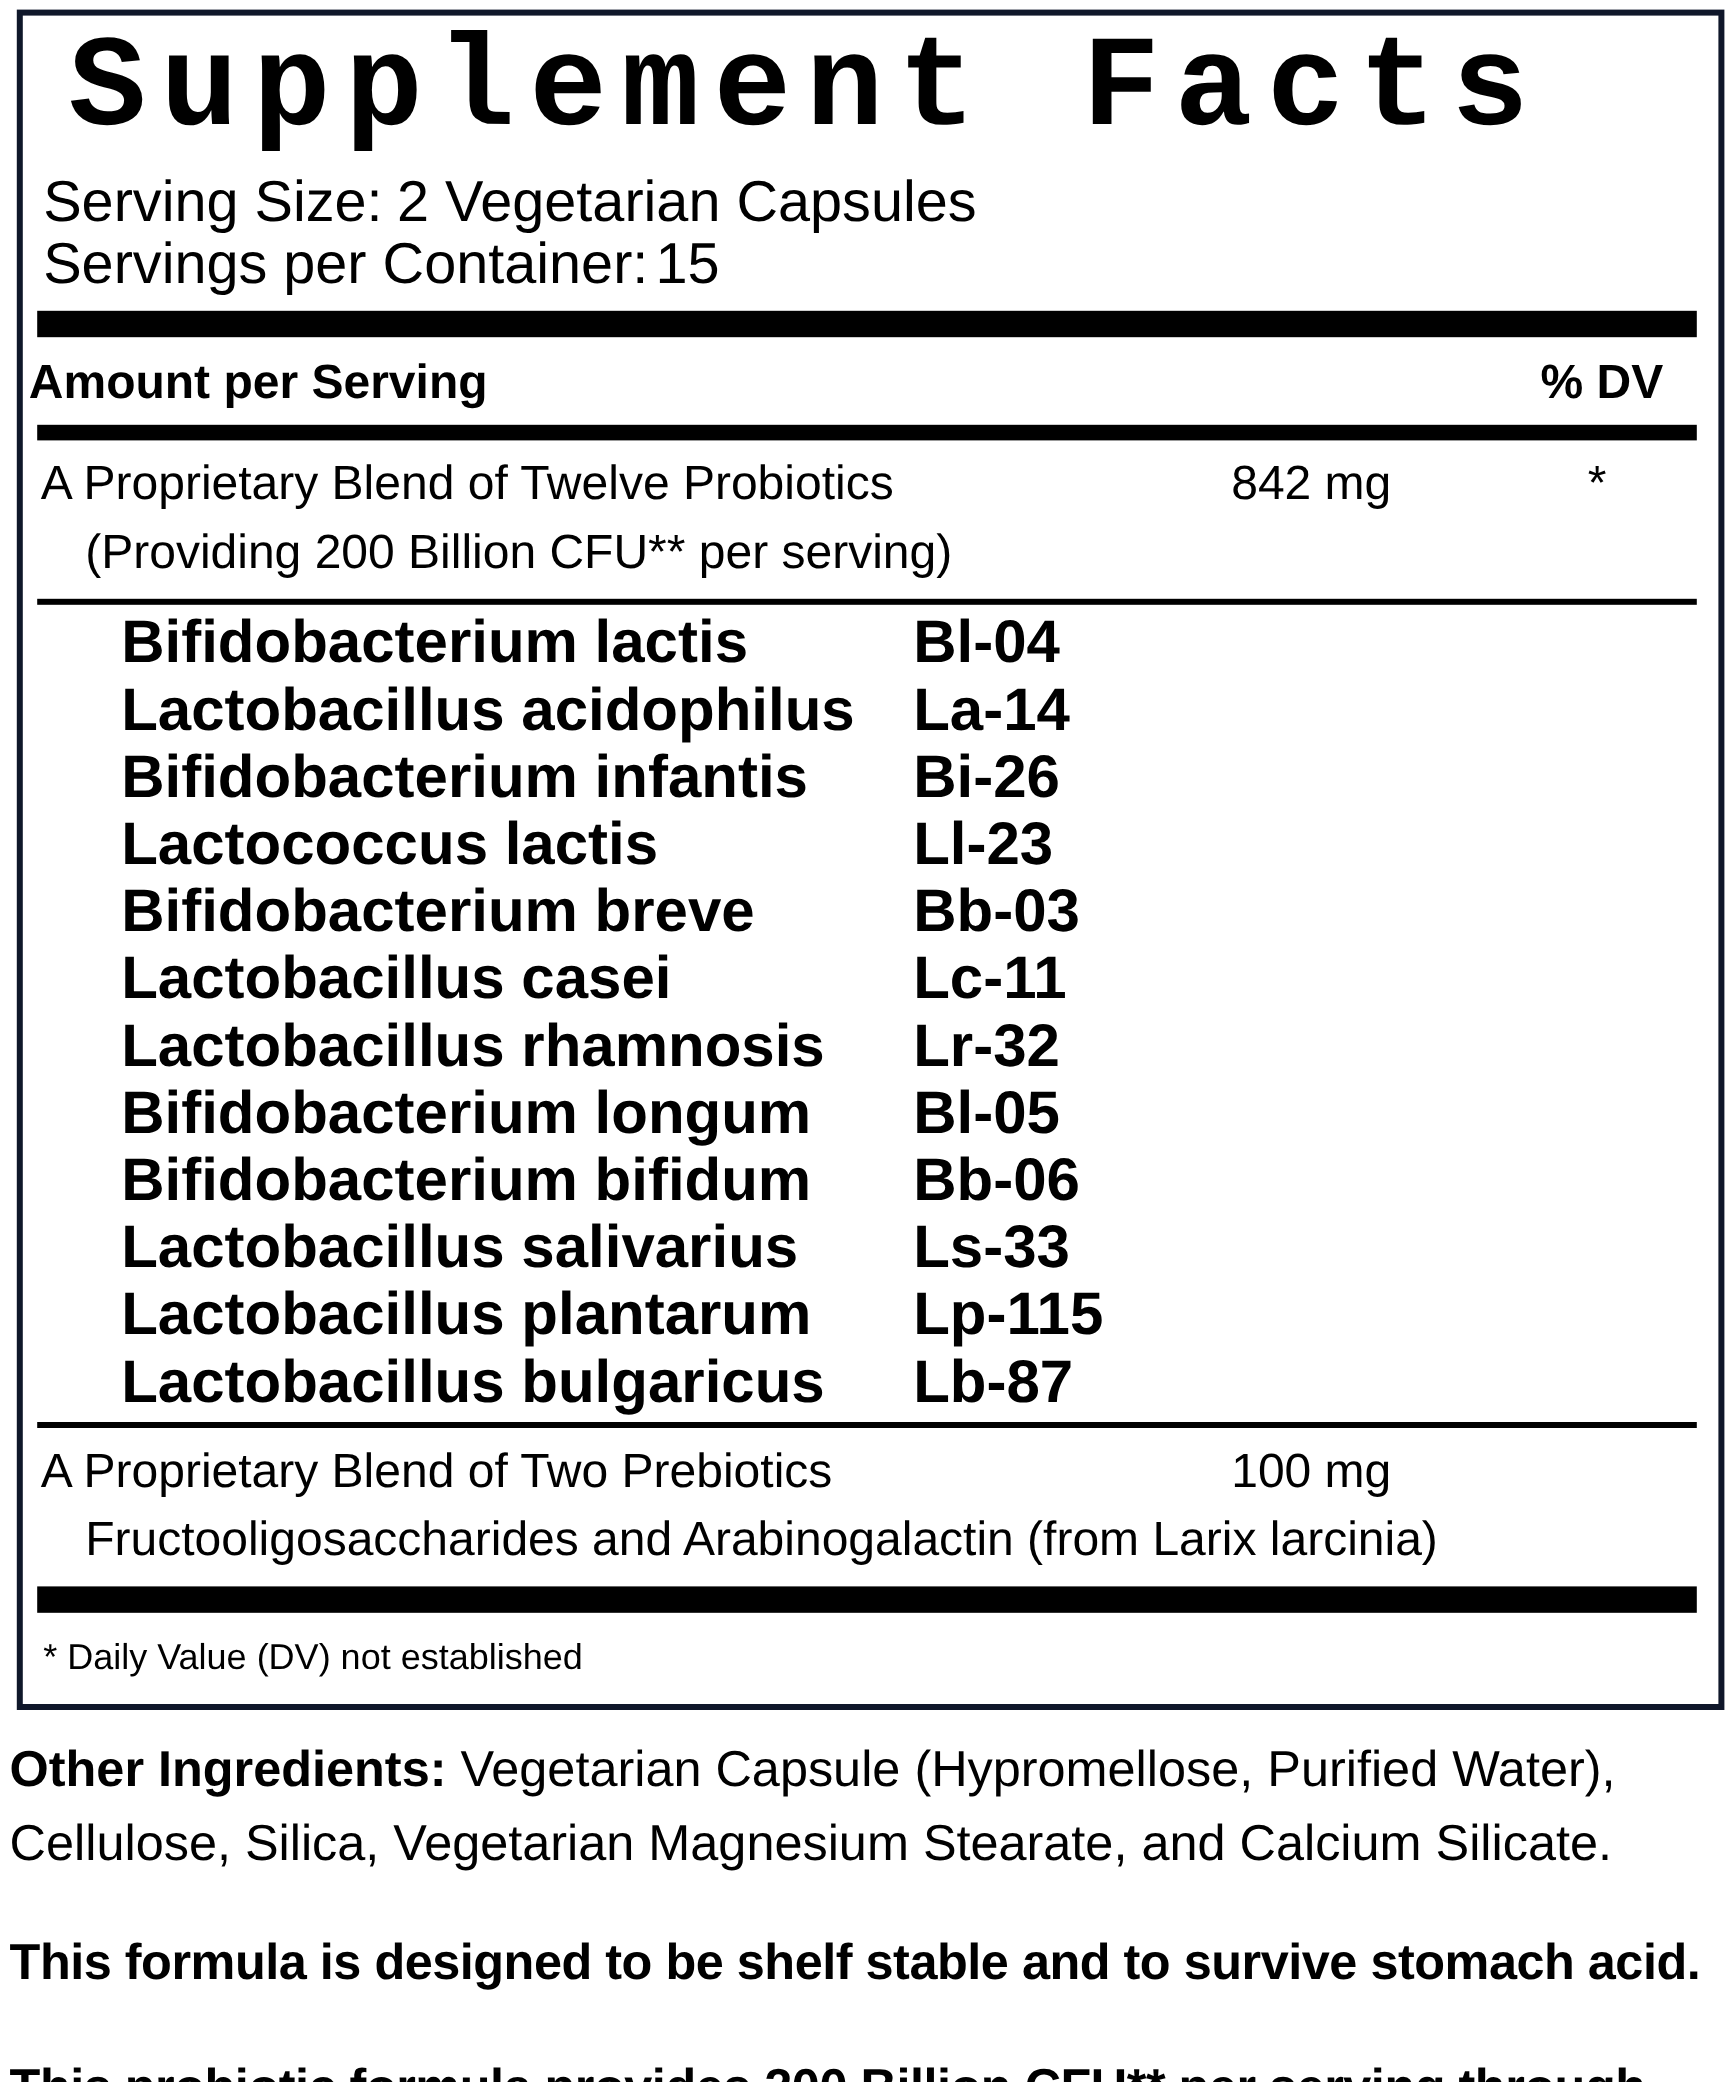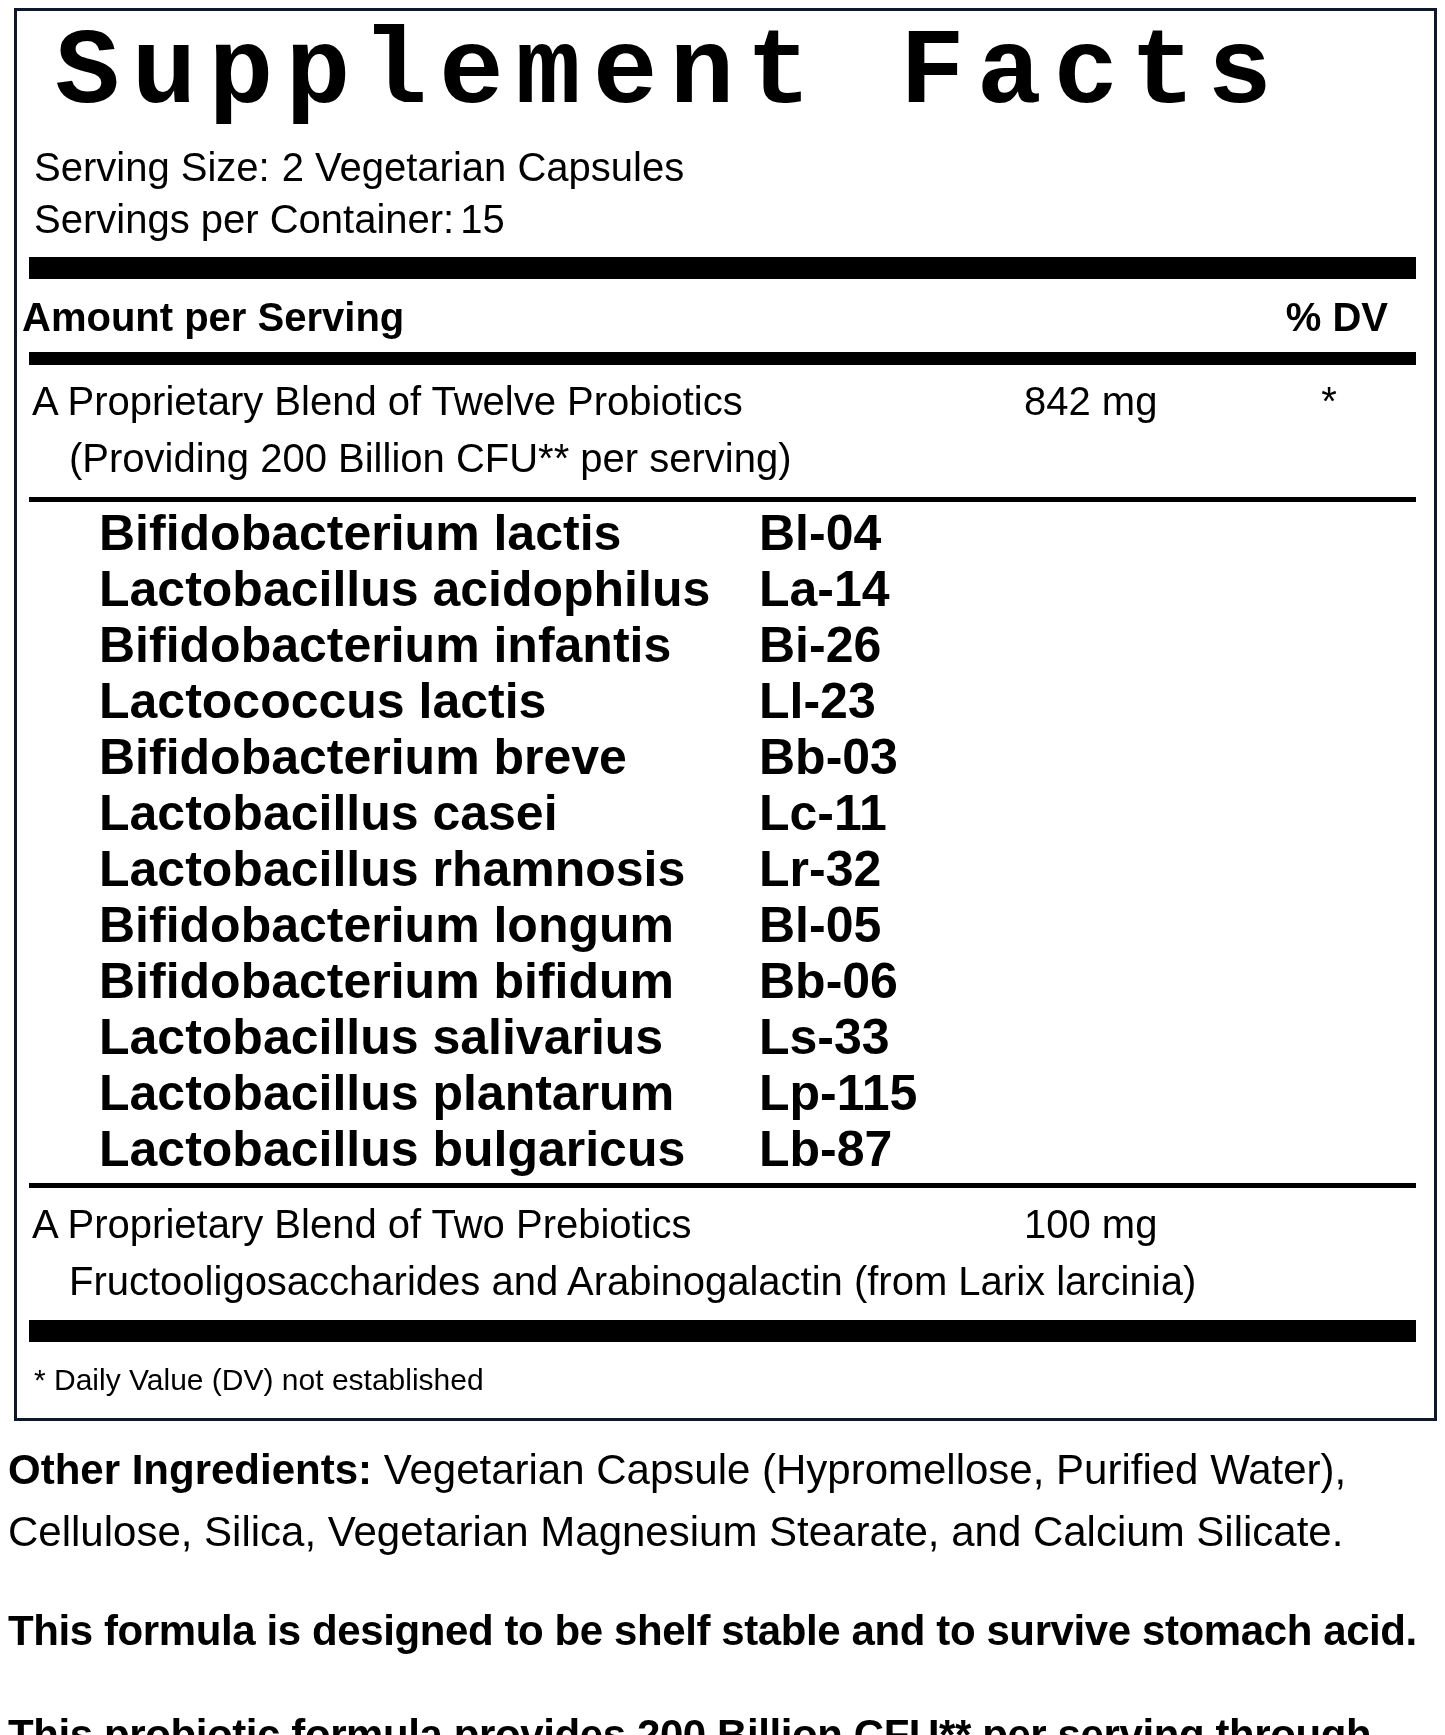--- a/index.html
+++ b/index.html
@@ -9,33 +9,33 @@
     background: #ffffff;
     color: #000000;
     font-family: "Liberation Sans", sans-serif;
   }
   .page { width: 1445px; height: 1735px; overflow: hidden; }
 
   
   .facts-box {
     margin: 8px 8px 0 14px;
     width: 1423px;
-    border: 3px solid #0f172a;
+    border: 5px solid #0f172a;
     padding-bottom: 10px;
   }
   .panel-title {
     font-family: "Liberation Mono", monospace;
     font-weight: bold;
     font-size: 108px;
     line-height: 1.04;
     letter-spacing: 12px;
     white-space: nowrap;
     padding: 6px 0 0 38px;
   }
-  .serving-info { padding: 12px 12px 0 17px; font-size: 40px; line-height: 52px; }
+  .serving-info { padding: 12px 12px 0 17px; font-size: 48px; line-height: 52px; }
   .serving-line .lbl { }
   .serving-line .val { margin-left: 12px; }
   .serving-line + .serving-line .val { margin-left: 6px; }
 
   .bar { background: #000; margin-left: 12px; margin-right: 18px; }
   .bar.thick  { height: 22px; }
   .bar.medium { height: 13px; }
   .bar.thin   { height: 5px;  }
   .gap-sm { height: 12px; }
 

